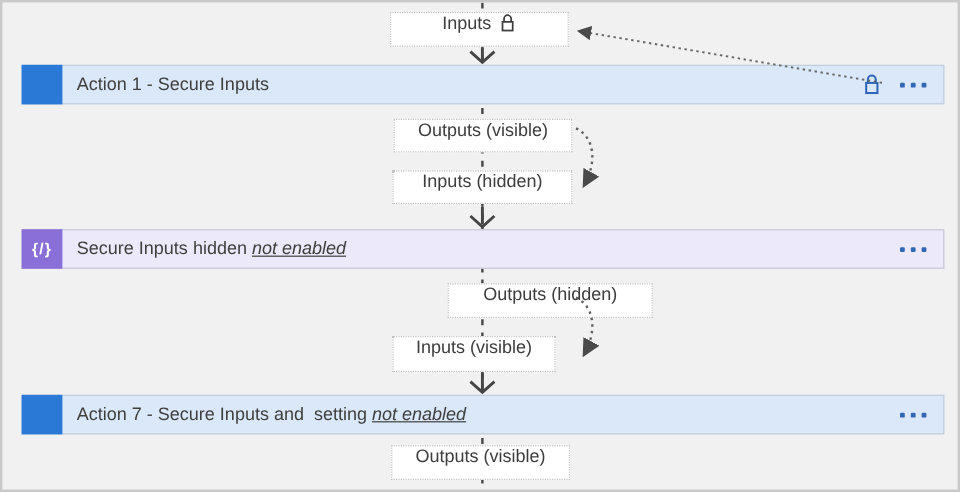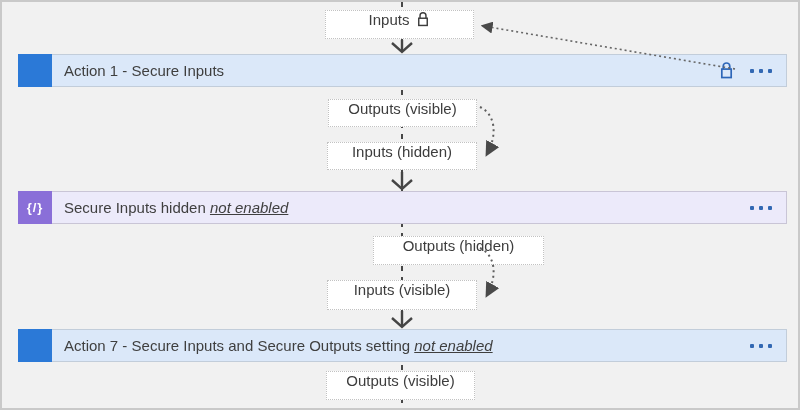--- a/index.html
+++ b/index.html
@@ -109,31 +109,30 @@
           <span></span>
           <span></span>
         </span>
     </div>
   </div>
 
   <div class="io-box" style="left:327px; top:234px; width:171px; height:29px;margin-left:44px;">
     <span>Outputs (hidden)</span>
   </div>
 
-  <div class="io-box" style="left:325px; top:278px; width:150px; height:30px;">
+  <div class="io-box" style="left:325px; top:278px; width:136px; height:30px;">
     <span>Inputs (visible)</span>
   </div>
 
   <div class="bar blue" style="top:327px;">
     <div class="bar-icon blue-sq"></div>
     <div class="bar-title">
       <span class="seg">Action 7 - </span>
       <span class="seg b">Secure Inputs</span>
       <span class="seg"> and </span>
-      <span class="seg b">Secure Outputs</span>
       <span class="seg"> setting </span>
       <span class="seg i">not enabled</span>
     </div>
     <div class="bar-right">
       <span class="ellipsis">
           <span></span>
           <span></span>
           <span></span>
         </span>
     </div>

